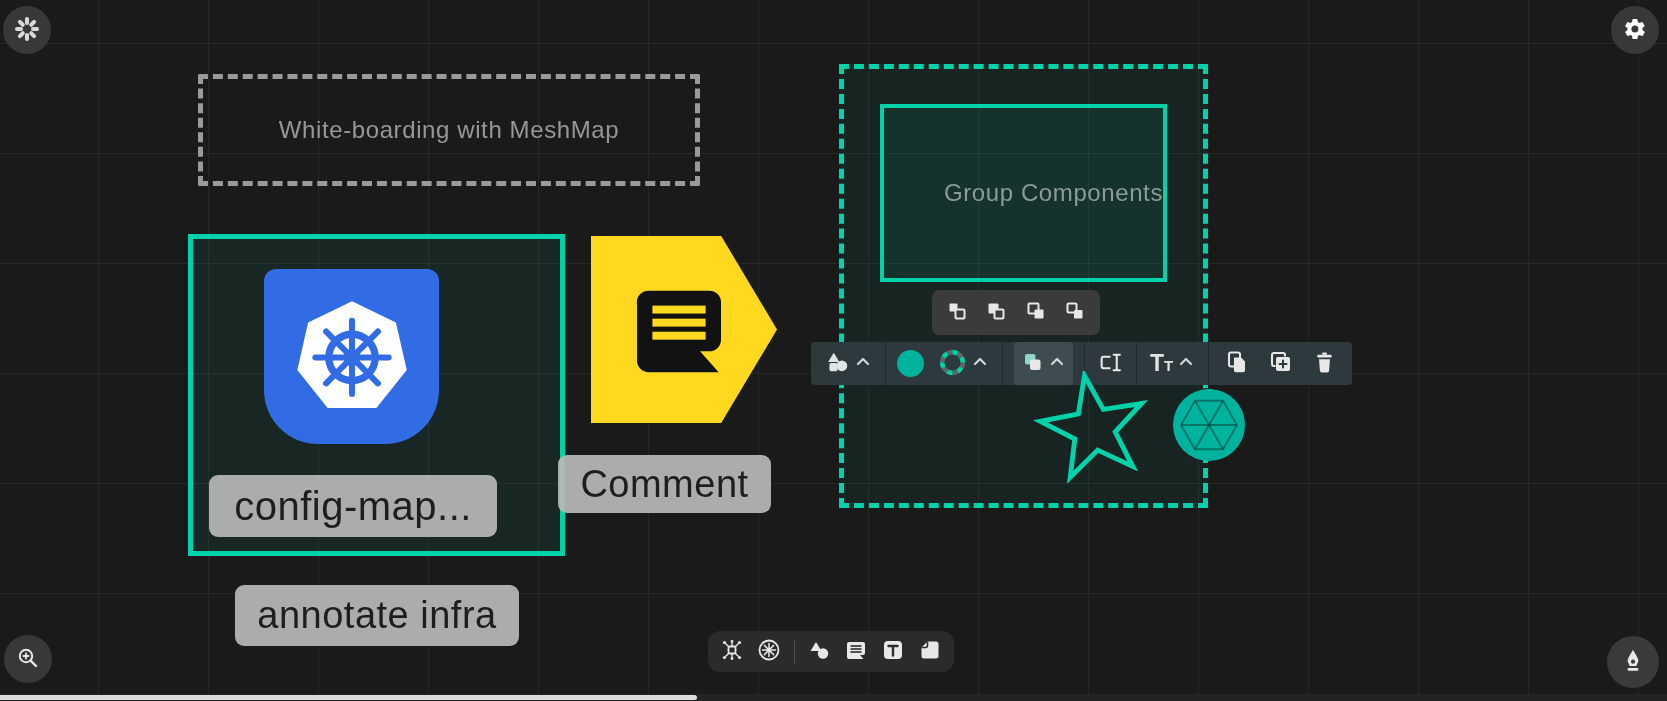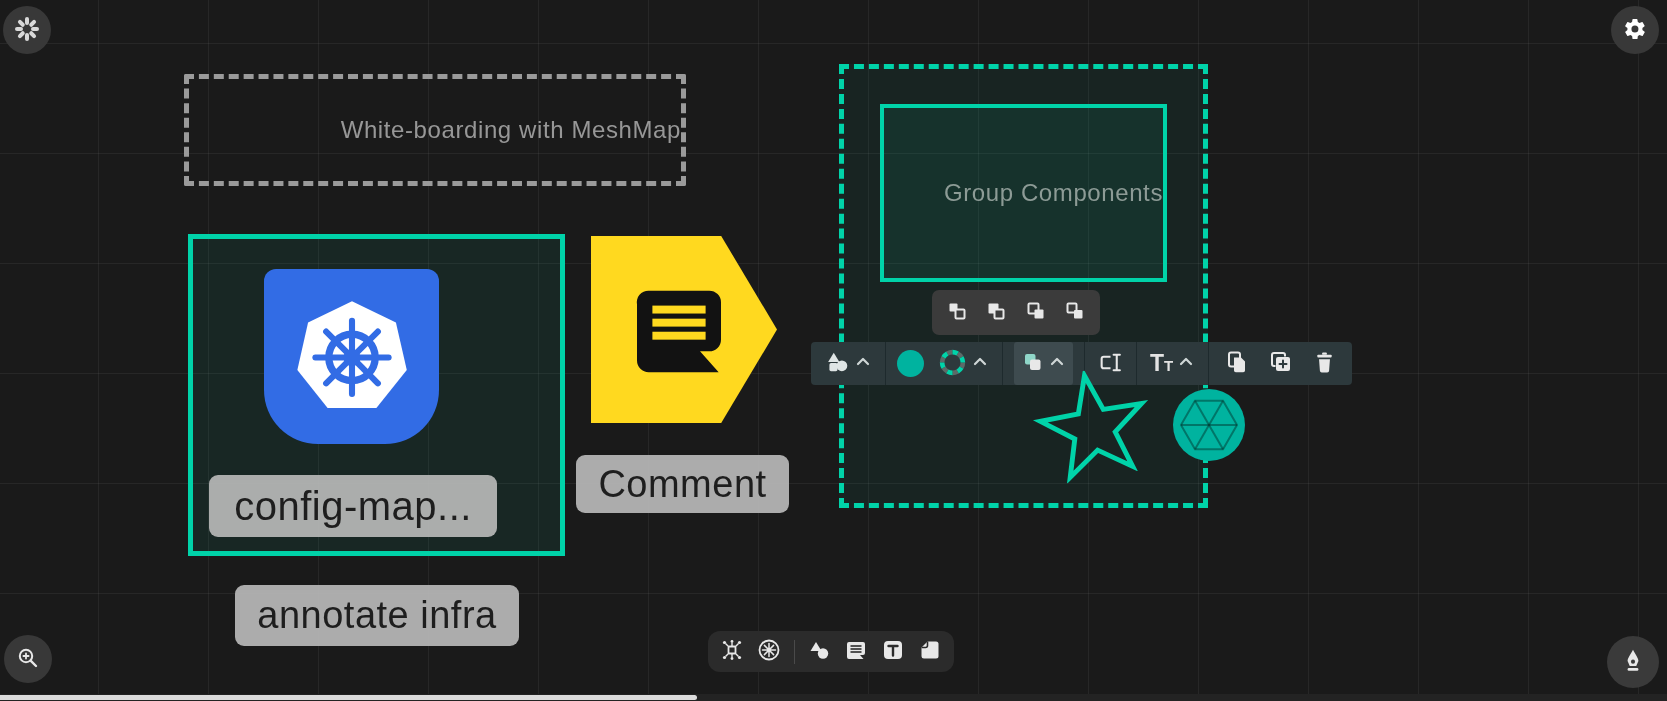--- a/index.html
+++ b/index.html
@@ -25,23 +25,23 @@
     background-size:110px 110px;
     background-position:98px 43px;
   }
   .abs{position:absolute;}
   .circle-btn{
     border-radius:50%;background:#383838;border:none;cursor:pointer;
     display:flex;align-items:center;justify-content:center;
   }
   
   .wb-note{
-    left:184px;top:74px;width:502px;height:112px;
+    left:198px;top:74px;width:502px;height:112px;
     border:5px dashed #9a9a9a;border-radius:2px;
-    display:flex;align-items:center;justify-content:flex-end;
+    display:flex;align-items:center;justify-content:center;
   }
   .wb-note span{color:var(--muted-text);font-size:24px;letter-spacing:.6px;}
   
   .k8s-sel{
     left:188px;top:234px;width:377px;height:322px;
     border:5px solid var(--accent);
     background:rgba(0,211,169,0.07);
   }
   .k8s-shape{
     left:71px;top:30px;width:175px;height:175px;
@@ -51,21 +51,21 @@
   }
   .floating-label{
     background:rgba(184,184,184,0.92);
     border-radius:9px;
     display:flex;align-items:center;justify-content:center;
     color:var(--label-text);
     letter-spacing:.5px;
   }
   .lbl-config{left:209px;top:475px;width:288px;height:62px;font-size:40px;}
   .lbl-annotate{left:235px;top:585px;width:284px;height:61px;font-size:38px;}
-  .lbl-comment{left:576px;top:455px;width:213px;height:58px;font-size:38px;}
+  .lbl-comment{left:558px;top:455px;width:213px;height:58px;font-size:38px;}
   
   .comment-shape{
     left:591px;top:236px;width:186px;height:187px;
     background:var(--comment-yellow);
     clip-path:polygon(0 0,70% 0,100% 50%,70% 100%,0 100%);
     display:flex;align-items:center;
   }
   .comment-shape svg{margin-left:32px;}
   
   .group-box{

